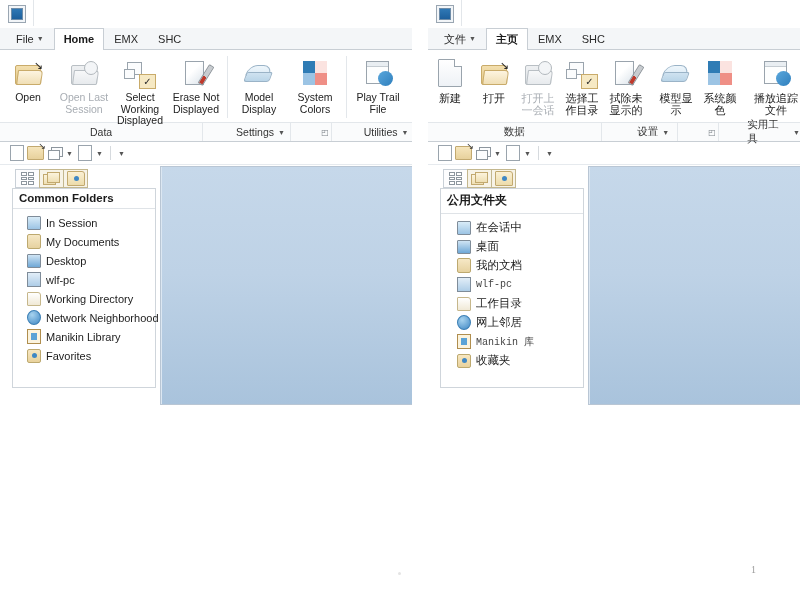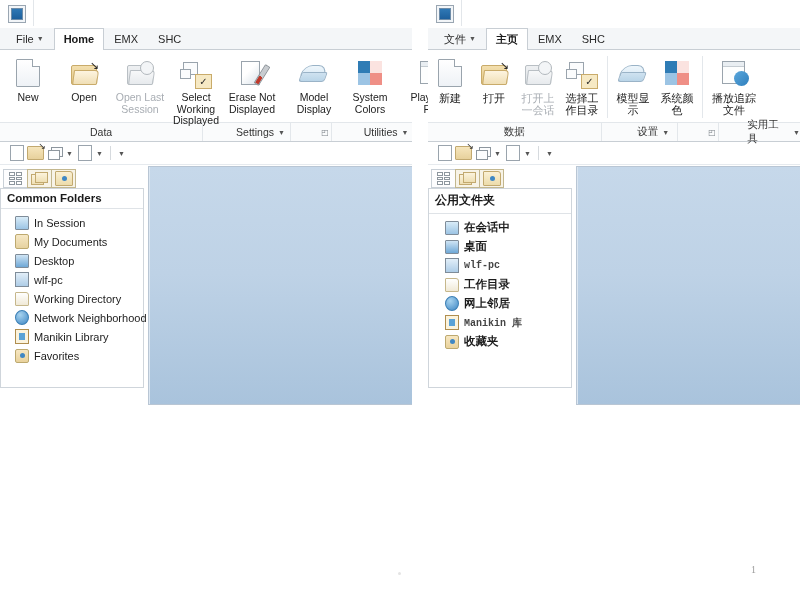--- a/index.html
+++ b/index.html
@@ -87,21 +87,21 @@
   .qat{
     height:22px;display:flex;align-items:center;gap:2px;
     padding-left:8px;background:#ffffff;border-bottom:1px solid #e6eaee;
   }
   .qbtn{width:17px;height:17px;display:flex;align-items:center;justify-content:center;}
   .qcaret{font-size:7px;color:#555;width:9px;text-align:center;}
   .qsep{width:1px;height:14px;background:#d6dade;margin:0 4px;}
 
   
   .work{display:flex;height:240px;position:relative;}
-  .treepane{width:144px;position:relative;}
+  .treepane{width:144px;position:relative;padding-left:12px;}
   .treetabs{
     display:flex;gap:0;padding:4px 0 0 3px;height:22px;box-sizing:border-box;
   }
   .ttab{
     width:25px;height:19px;border:1px solid #c9d0d7;background:#fdfdfe;
     display:flex;align-items:center;justify-content:center;box-sizing:border-box;
     margin-right:-1px;
   }
   .ttab.sel{background:#f7f3e7;border-color:#c3b78e;}
   .treebox{
@@ -111,21 +111,21 @@
   .treehdr{
     font-size:11.5px;font-weight:bold;color:#1a1a1a;
     padding:3px 6px 4px 6px;border-bottom:1px solid #dfe3e7;background:#ffffff;
   }
   .treehdr.zh{font-size:12px;}
   .treelist{padding:4px 0 0 0;}
   .titem{
     display:flex;align-items:center;gap:5px;height:19px;padding-left:14px;
     font-size:11px;color:#1c1c1c;white-space:nowrap;
   }
-  .titem.zh{font-size:11.5px;padding-left:16px;font-weight:bold;}
+  .titem.zh{font-size:11.5px;padding-left:16px;}
   .titem .tico{width:14px;height:14px;flex:0 0 14px;display:flex;align-items:center;justify-content:center;}
   .titem .mono{font-family:"Liberation Mono","DejaVu Sans Mono",monospace;font-size:10px;color:#444;}
 
   .canvas{
     flex:1;margin-left:4px;margin-top:1px;
     border:1px solid #b9c6d4;border-right:none;
     background:linear-gradient(180deg,#c6d8ea 0%,#bed2e6 45%,#a9c3dc 100%);
     box-shadow:inset 1px 0 0 #dce7f2;
   }
   .shot.zh .canvas{margin-left:4px;}
@@ -244,26 +244,20 @@
         <span>SHC</span>
       </div>
     </div>
 
     <div class="ribbon">
       <div class="ribbon-row">
 
         <div class="grp">
           <div class="bigbtn">
             <span class="ico">
-                <span class="i i-page"></span>
-              </span>
-            <span class="lbl">New</span>
-          </div>
-          <div class="bigbtn">
-            <span class="ico">
               <span class="i i-folder">
                   <span class="bk"></span>
                   <span class="fr"></span>
                   <span class="arw">↘</span>
                 </span>
             </span>
             <span class="lbl">Open</span>
           </div>
           <div class="bigbtn disabled">
             <span class="ico">
@@ -512,20 +506,29 @@
           <div class="bigbtn zh">
             <span class="ico">
               <span class="i" style="width:26px;height:26px;">
                 <span class="i-sq"></span>
                   <span class="i-sq2"></span>
                   <span class="i-check">✓</span>
               </span>
             </span>
             <span class="lbl">选择工作目录</span>
           </div>
+          <div class="bigbtn zh">
+            <span class="ico">
+              <span class="i i-pencil">
+                  <span class="pg"></span>
+                  <span class="pn"></span>
+                </span>
+            </span>
+            <span class="lbl">拭除未显示的</span>
+          </div>
         </div>
 
         <div class="grpsep"></div>
 
         <div class="grp">
           <div class="bigbtn zh">
             <span class="ico">
               <span class="i i-eraser">
                   <span class="top"></span>
                   <span class="bot"></span>
@@ -632,20 +635,26 @@
               <span>在会话中</span>
             </div>
             <div class="titem zh">
               <span class="tico">
                   <span class="i i-mon filled"></span>
                 </span>
               <span>桌面</span>
             </div>
             <div class="titem zh">
               <span class="tico">
+                  <span class="i i-doc"></span>
+                </span>
+              <span>我的文档</span>
+            </div>
+            <div class="titem zh">
+              <span class="tico">
                   <span class="i i-pc"></span>
                 </span>
               <span class="mono">wlf-pc</span>
             </div>
             <div class="titem zh">
               <span class="tico">
                   <span class="i i-wd"></span>
                 </span>
               <span>工作目录</span>
             </div>

